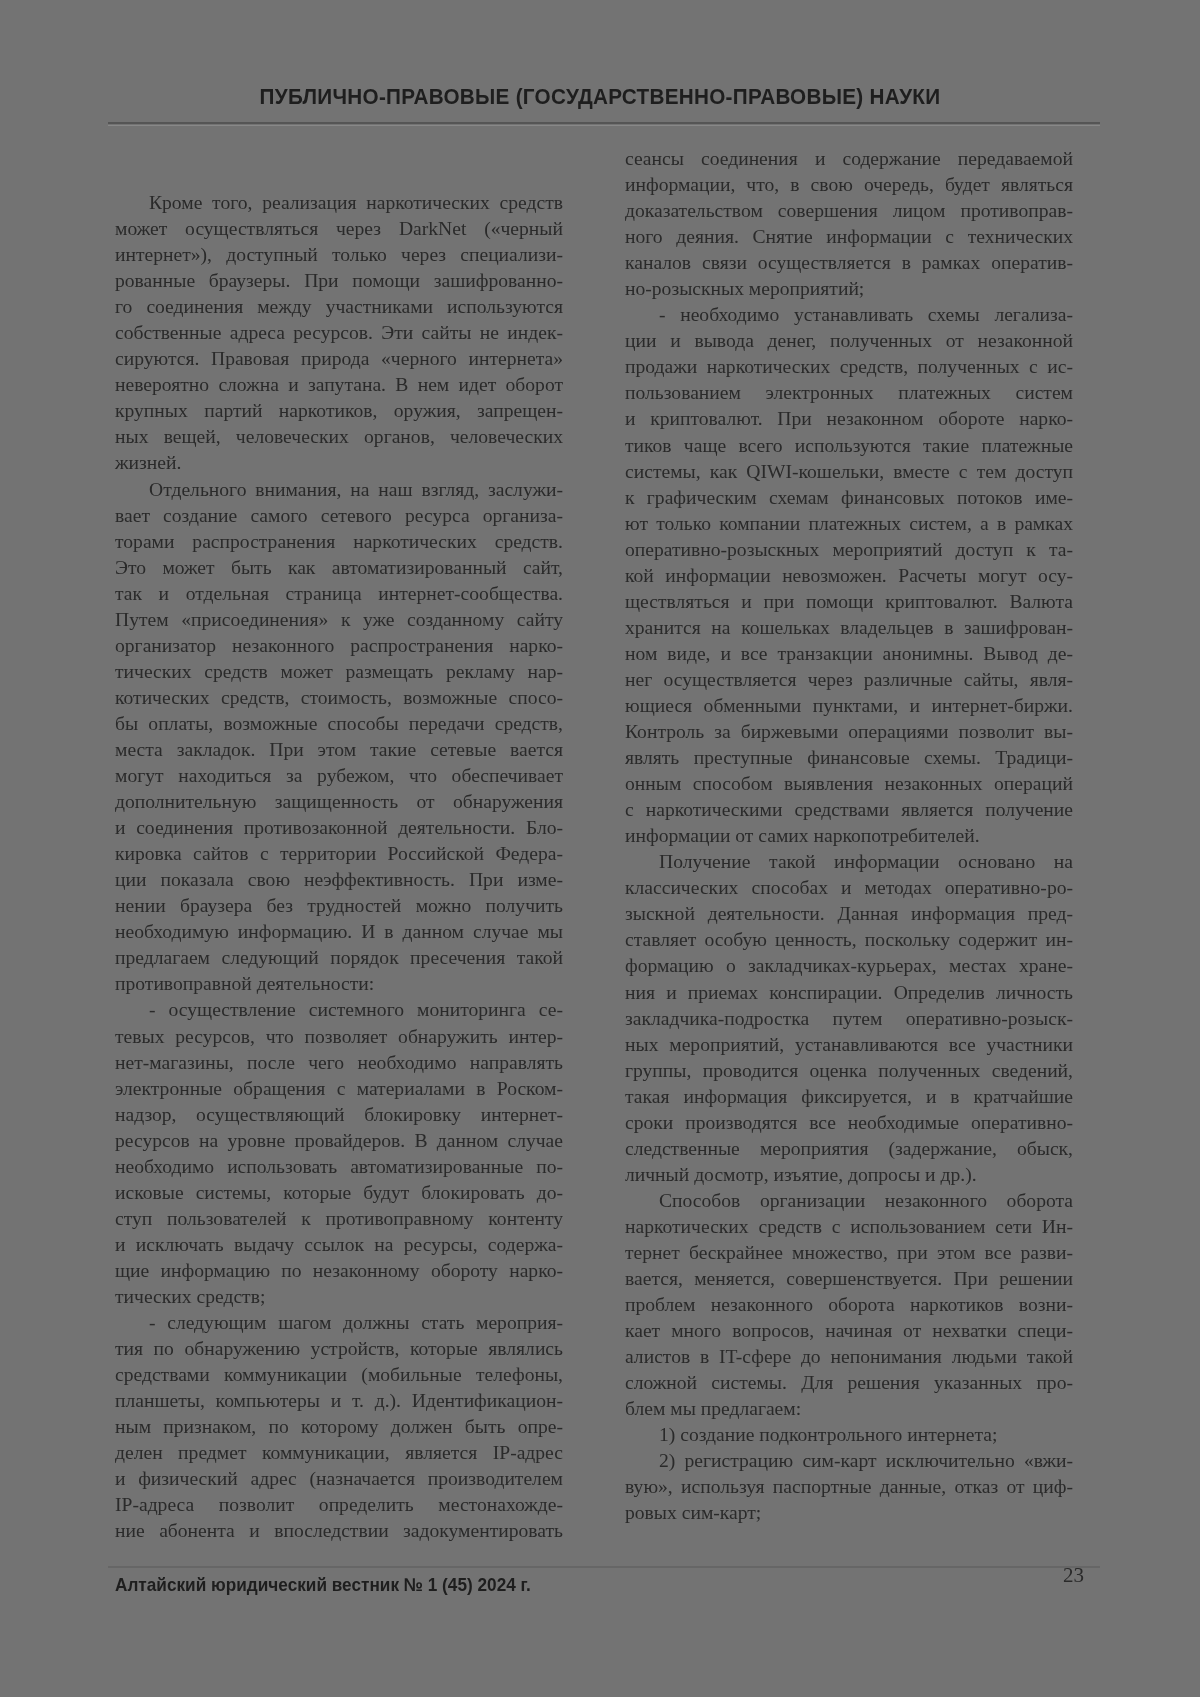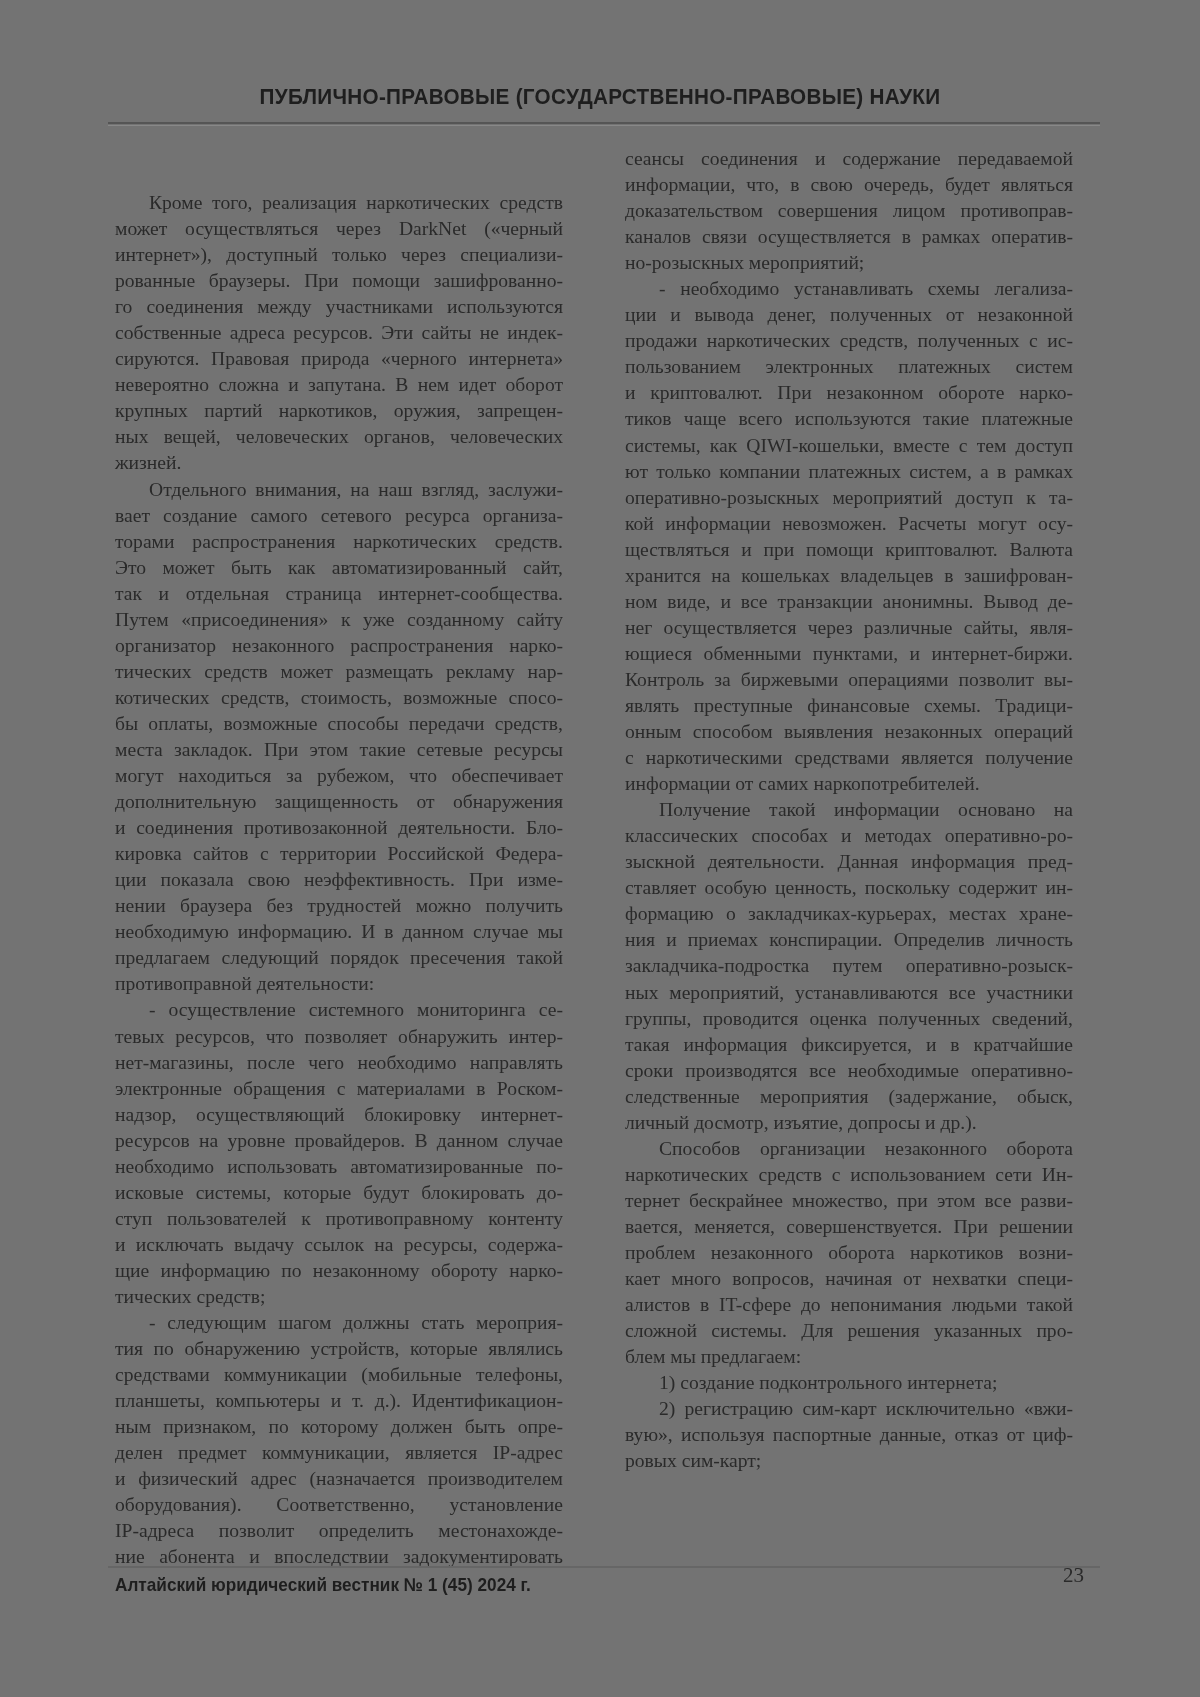--- a/index.html
+++ b/index.html
@@ -50,21 +50,21 @@
       <div class="line indent">Отдельного внимания, на наш взгляд, заслужи-</div>
       <div class="line">вает создание самого сетевого ресурса организа-</div>
       <div class="line">торами распространения наркотических средств.</div>
       <div class="line">Это может быть как автоматизированный сайт,</div>
       <div class="line">так и отдельная страница интернет-сообщества.</div>
       <div class="line">Путем «присоединения» к уже созданному сайту</div>
       <div class="line">организатор незаконного распространения нарко-</div>
       <div class="line">тических средств может размещать рекламу нар-</div>
       <div class="line">котических средств, стоимость, возможные спосо-</div>
       <div class="line">бы оплаты, возможные способы передачи средств,</div>
-      <div class="line">места закладок. При этом такие сетевые ресурсы</div>
+      <div class="line">места закладок. При этом такие сетевые вается</div>
       <div class="line">могут находиться за рубежом, что обеспечивает</div>
       <div class="line">дополнительную защищенность от обнаружения</div>
       <div class="line">и соединения противозаконной деятельности. Бло-</div>
       <div class="line">кировка сайтов с территории Российской Федера-</div>
       <div class="line">ции показала свою неэффективность. При изме-</div>
       <div class="line">нении браузера без трудностей можно получить</div>
       <div class="line">необходимую информацию. И в данном случае мы</div>
       <div class="line">предлагаем следующий порядок пресечения такой</div>
       <div class="line last">противоправной деятельности:</div>
       <div class="line indent">- осуществление системного мониторинга се-</div>
@@ -79,37 +79,38 @@
       <div class="line">и исключать выдачу ссылок на ресурсы, содержа-</div>
       <div class="line">щие информацию по незаконному обороту нарко-</div>
       <div class="line last">тических средств;</div>
       <div class="line indent">- следующим шагом должны стать мероприя-</div>
       <div class="line">тия по обнаружению устройств, которые являлись</div>
       <div class="line">средствами коммуникации (мобильные телефоны,</div>
       <div class="line">планшеты, компьютеры и т. д.). Идентификацион-</div>
       <div class="line">ным признаком, по которому должен быть опре-</div>
       <div class="line">делен предмет коммуникации, является IP-адрес</div>
       <div class="line">и физический адрес (назначается производителем</div>
-      <div class="line">оборудования). Соответственно, установление</div>
       <div class="line">IP-адреса позволит определить местонахожде-</div>
       <div class="line">ние абонента и впоследствии задокументировать</div>
     </div>
   <div class="col right" id="col-right">
       <div class="line">сеансы соединения и содержание передаваемой</div>
       <div class="line">информации, что, в свою очередь, будет являться</div>
       <div class="line">доказательством совершения лицом противоправ-</div>
+      <div class="line">ного деяния. Снятие информации с технических</div>
       <div class="line">каналов связи осуществляется в рамках оператив-</div>
       <div class="line last">но-розыскных мероприятий;</div>
       <div class="line indent">- необходимо устанавливать схемы легализа-</div>
       <div class="line">ции и вывода денег, полученных от незаконной</div>
       <div class="line">продажи наркотических средств, полученных с ис-</div>
       <div class="line">пользованием электронных платежных систем</div>
       <div class="line">и криптовалют. При незаконном обороте нарко-</div>
       <div class="line">тиков чаще всего используются такие платежные</div>
       <div class="line">системы, как QIWI-кошельки, вместе с тем доступ</div>
+      <div class="line">к графическим схемам финансовых потоков име-</div>
       <div class="line">ют только компании платежных систем, а в рамках</div>
       <div class="line">оперативно-розыскных мероприятий доступ к та-</div>
       <div class="line">кой информации невозможен. Расчеты могут осу-</div>
       <div class="line">ществляться и при помощи криптовалют. Валюта</div>
       <div class="line">хранится на кошельках владельцев в зашифрован-</div>
       <div class="line">ном виде, и все транзакции анонимны. Вывод де-</div>
       <div class="line">нег осуществляется через различные сайты, явля-</div>
       <div class="line">ющиеся обменными пунктами, и интернет-биржи.</div>
       <div class="line">Контроль за биржевыми операциями позволит вы-</div>
       <div class="line">являть преступные финансовые схемы. Традици-</div>

